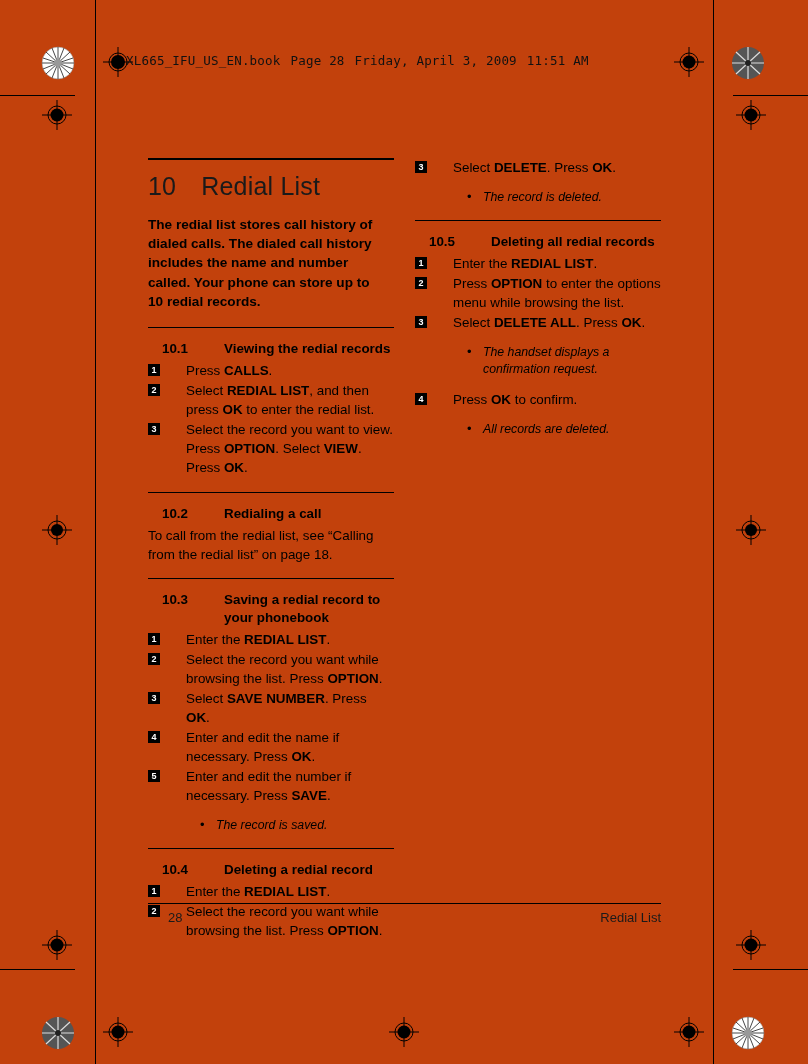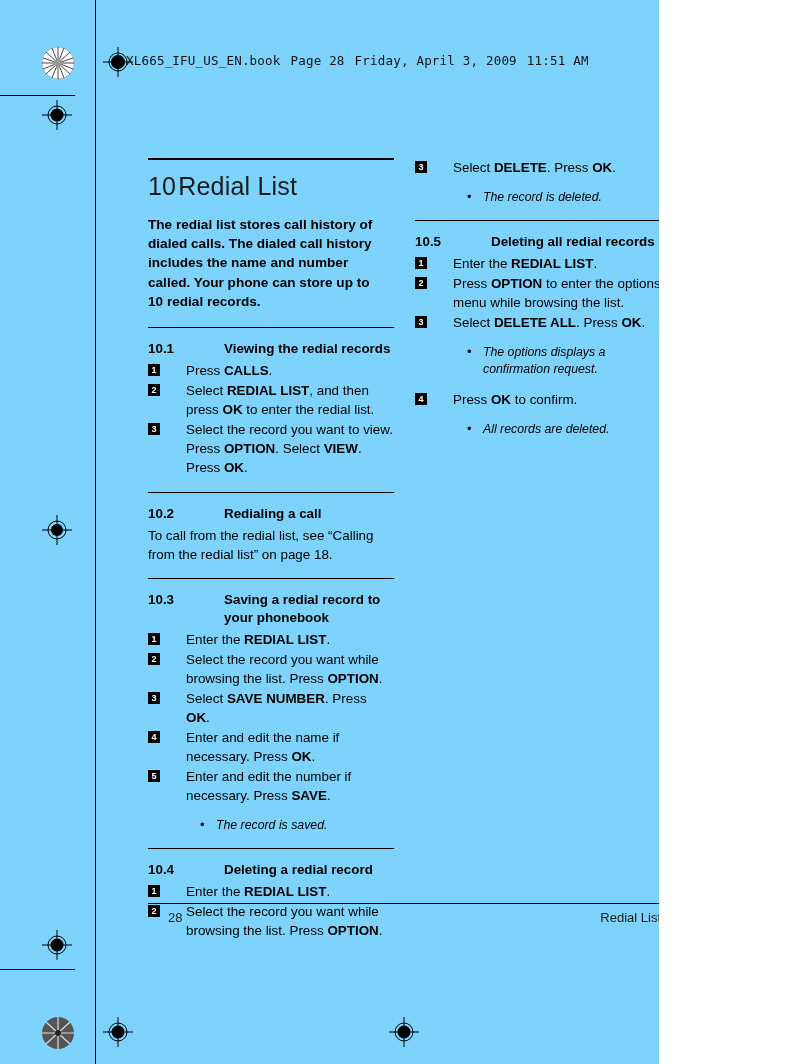--- a/index.html
+++ b/index.html
@@ -2,23 +2,23 @@
 <html><head>
 <meta charset="utf-8">
 <style>
   html, body {
     margin: 0;
     padding: 0;
     background: #ffffff;
   }
   .page {
     position: relative;
-    width: 659px;
+    width: 808px;
     height: 1064px;
-    background: #7dd3fc;
+    background: #c2410c;
     font-family: "Liberation Sans", sans-serif;
     overflow: hidden;
   }
 
   
   .crop-v {
     position: absolute;
     width: 1px;
     background: #000;
   }
@@ -75,41 +75,42 @@
 
   .chapter-title {
     font-size: 25px;
     font-weight: 300;
     color: #1a1a1a;
     letter-spacing: 0.2px;
     margin: 0 0 14px 0;
     line-height: 1.15;
     font-stretch: condensed;
   }
-  .chapter-title .num { margin-right: 2px; }
+  .chapter-title .num { margin-right: 25px; }
 
   .intro {
     font-size: 13.6px;
     font-weight: bold;
     line-height: 1.42;
     color: #000;
     margin: 0 12px 16px 0;
   }
 
   .sec-head {
     font-size: 13.4px;
     font-weight: bold;
     color: #000;
     margin: 0 0 3px 0;
     line-height: 1.35;
     display: flex;
   }
   .sec-head .sec-num {
     width: 40px;
     flex: 0 0 40px;
+    text-align: right;
   }
   .sec-head .sec-text { flex: 1 1 auto; padding-left: 36px; }
 
   .body-text {
     font-size: 13.4px;
     line-height: 1.42;
     color: #000;
     margin: 0 0 14px 0;
   }
 
@@ -433,21 +434,21 @@
 
     <div class="rule thin"></div>
     <div class="sec-head">
       <span class="sec-num">10.5</span>
       <span class="sec-text">Deleting all redial records</span>
     </div>
     <ol class="steps">
         <li><span class="marker">1</span><span>Enter the <b class="kbd">REDIAL LIST</b>.</span></li>
         <li><span class="marker">2</span><span>Press <b class="kbd">OPTION</b> to enter the options menu while browsing the list.</span></li>
         <li><span class="marker">3</span><span>Select <b class="kbd">DELETE ALL</b>. Press <b class="kbd">OK</b>.</span><ul class="notes">
-            <li>The options displays a confirmation request.</li>
+            <li>The handset displays a confirmation request.</li>
           </ul></li>
         <li><span class="marker">4</span><span>Press <b class="kbd">OK</b> to confirm.</span><ul class="notes">
             <li>All records are deleted.</li>
           </ul></li>
       </ol>
   </div>
 
   <div class="footer-rule"></div>
   <div class="footer footer-page">28</div>
   <div class="footer footer-chap">Redial List</div>

